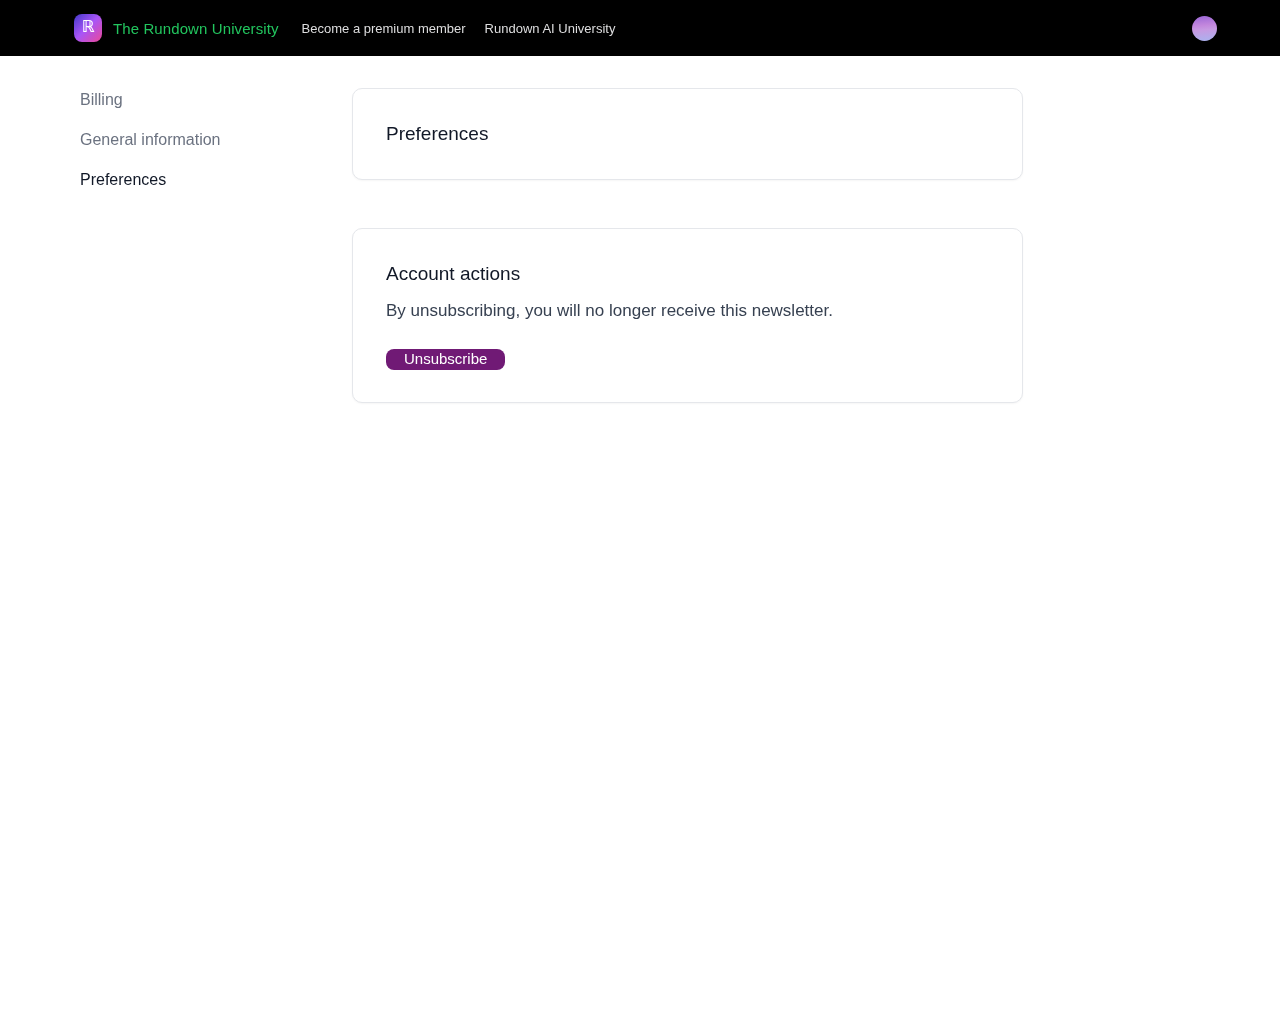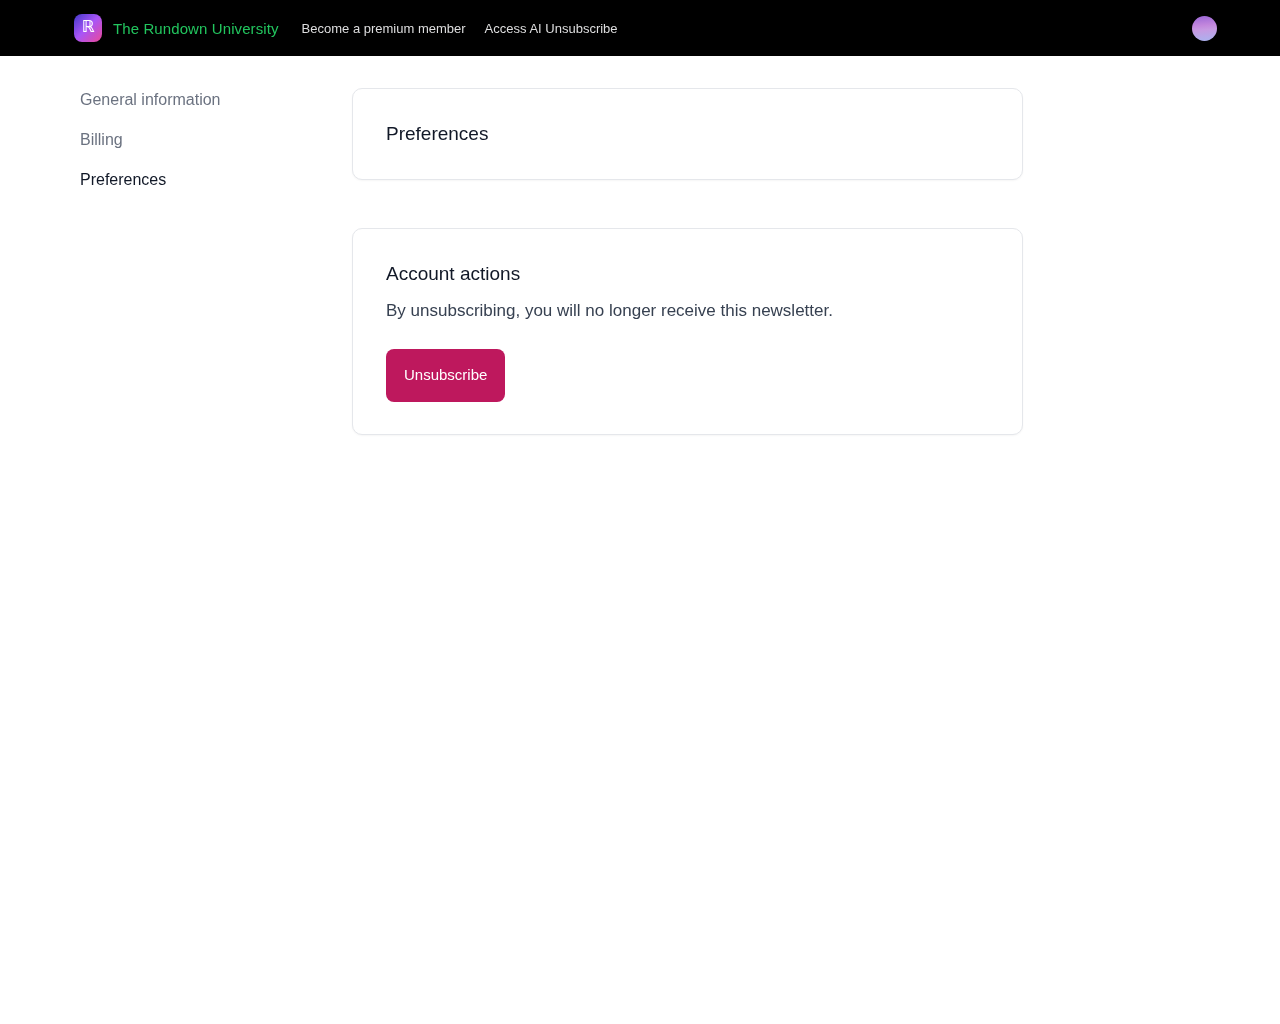--- a/index.html
+++ b/index.html
@@ -131,54 +131,54 @@
   }
   .account-desc {
     margin-top: 13px;
     font-size: 17px;
     color: #374151;
     line-height: 1.4;
   }
   .unsubscribe-btn {
     margin-top: 26px;
     display: inline-block;
-    background: #be185d;
+    background: #701a75;
     color: #ffffff;
     border: none;
     border-radius: 8px;
     font-family: "Liberation Sans", sans-serif;
     font-size: 15px;
-    padding: 18px 18px;
+    padding: 2px 18px;
     cursor: pointer;
     line-height: 1.1;
   }
 </style>
 </head>
 <body>
 
 <header class="navbar">
   <div class="brand">
     <div class="logo">
       <span class="logo-glyph">ℝ</span>
     </div>
     <span class="brand-title">The Rundown University</span>
   </div>
   <nav class="nav-links">
     <a class="nav-link">Become a premium member</a>
-    <a class="nav-link">Access AI Unsubscribe</a>
+    <a class="nav-link">Rundown AI University</a>
   </nav>
   <div class="nav-spacer"></div>
   <div class="avatar"></div>
 </header>
 
 <div class="layout">
 
   <aside class="sidebar">
+    <div class="side-item">Billing</div>
     <div class="side-item">General information</div>
-    <div class="side-item">Billing</div>
     <div class="side-item active">Preferences</div>
   </aside>
 
   <main class="main">
 
     <section class="card card-preferences">
       <h2>Preferences</h2>
     </section>
 
     <section class="card card-account">

